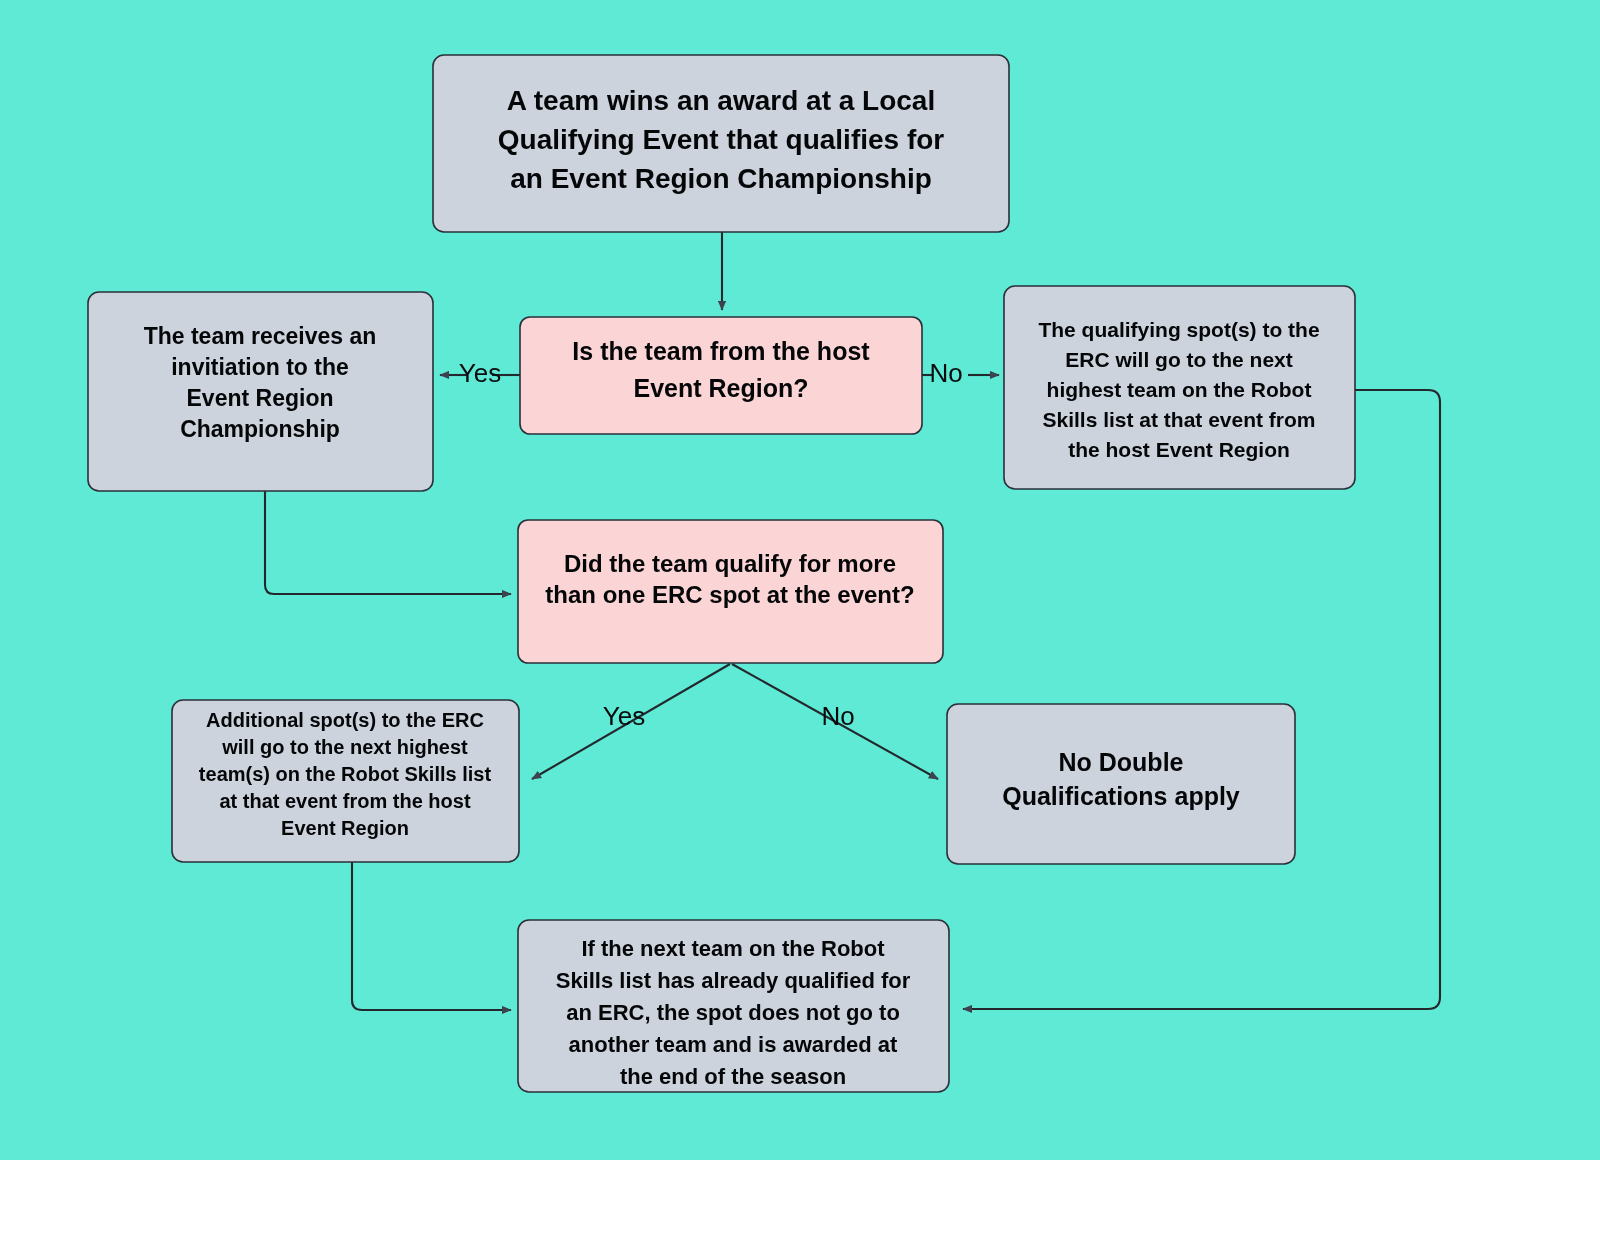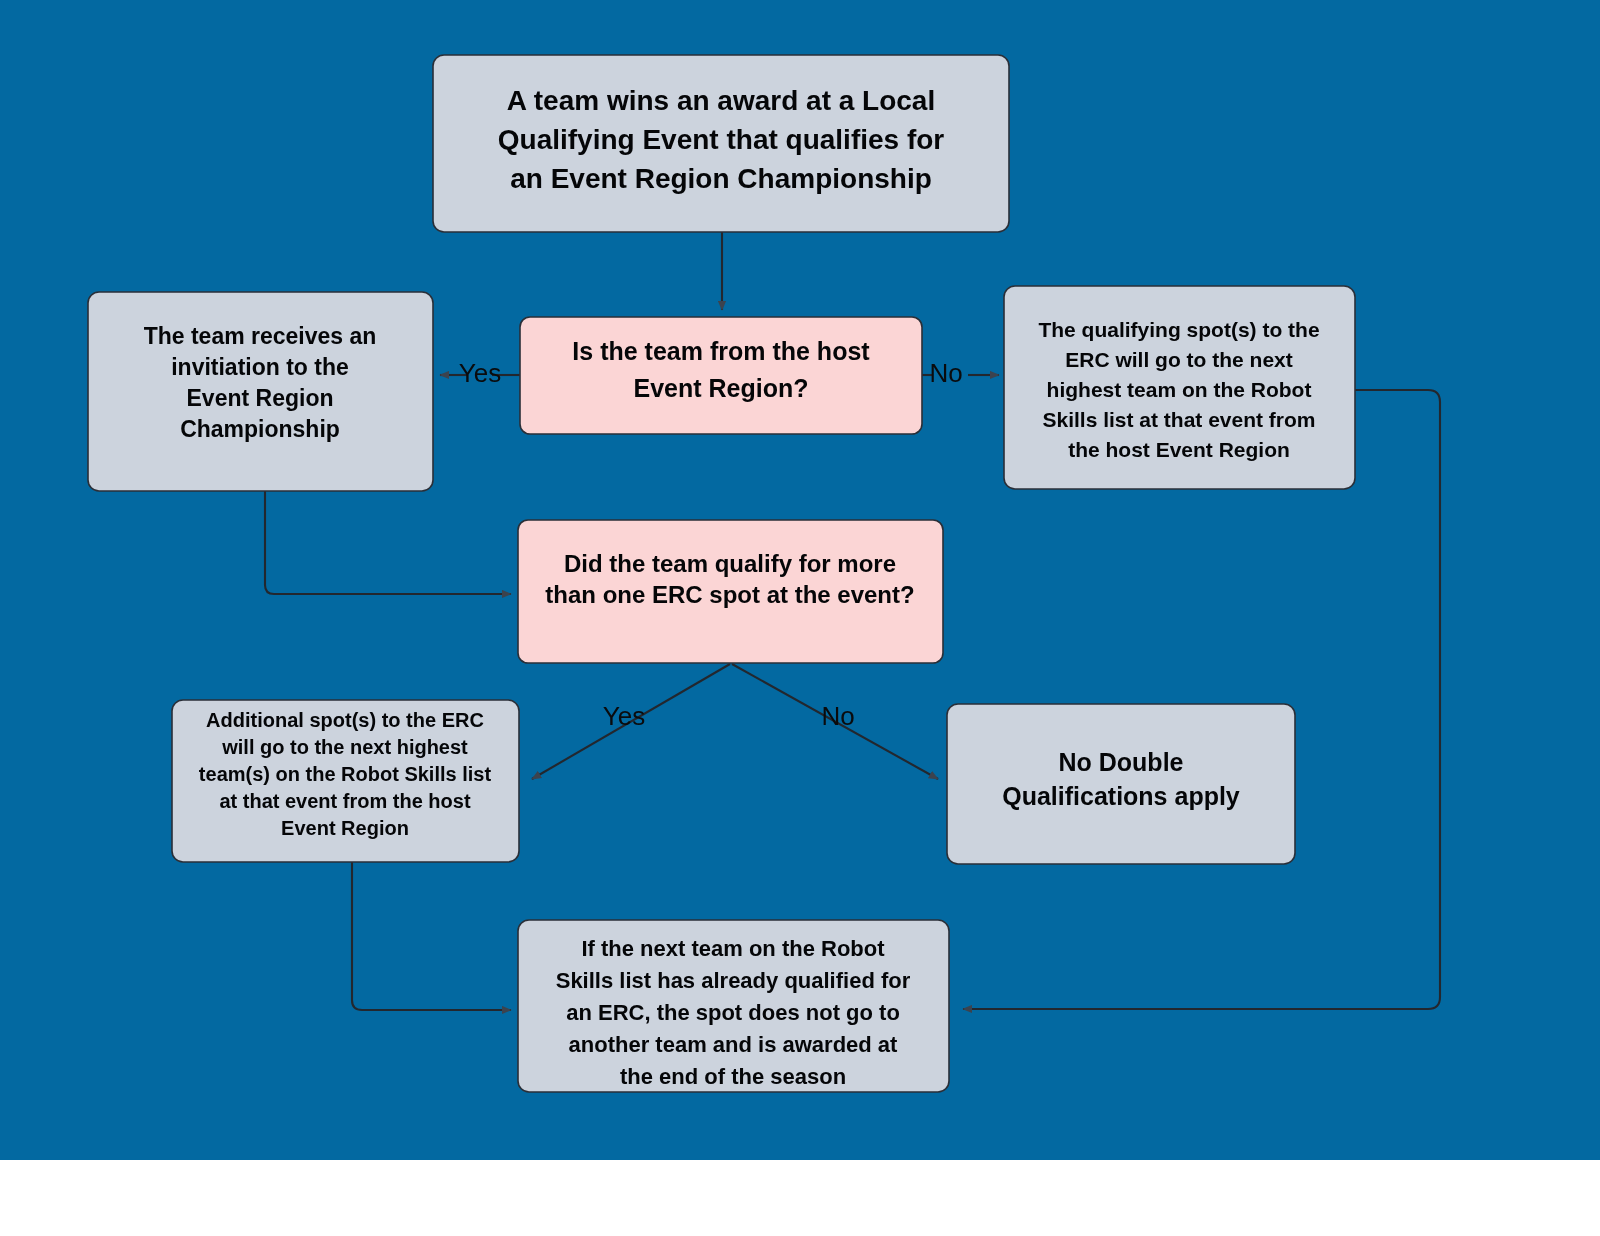--- a/index.html
+++ b/index.html
@@ -10,21 +10,21 @@
   body {
     width: 1600px;
     height: 1236px;
     font-family: "Liberation Sans", sans-serif;
     overflow: hidden;
   }
   #flowchart-root {
     position: relative;
     width: 1600px;
     height: 1160px;
-    background: #0369a1;
+    background: #5eead4;
   }
   svg.canvas {
     position: absolute;
     top: 0;
     left: 0;
     width: 1600px;
     height: 1236px;
   }
   .node-rect {
     stroke: #2a2f38;

